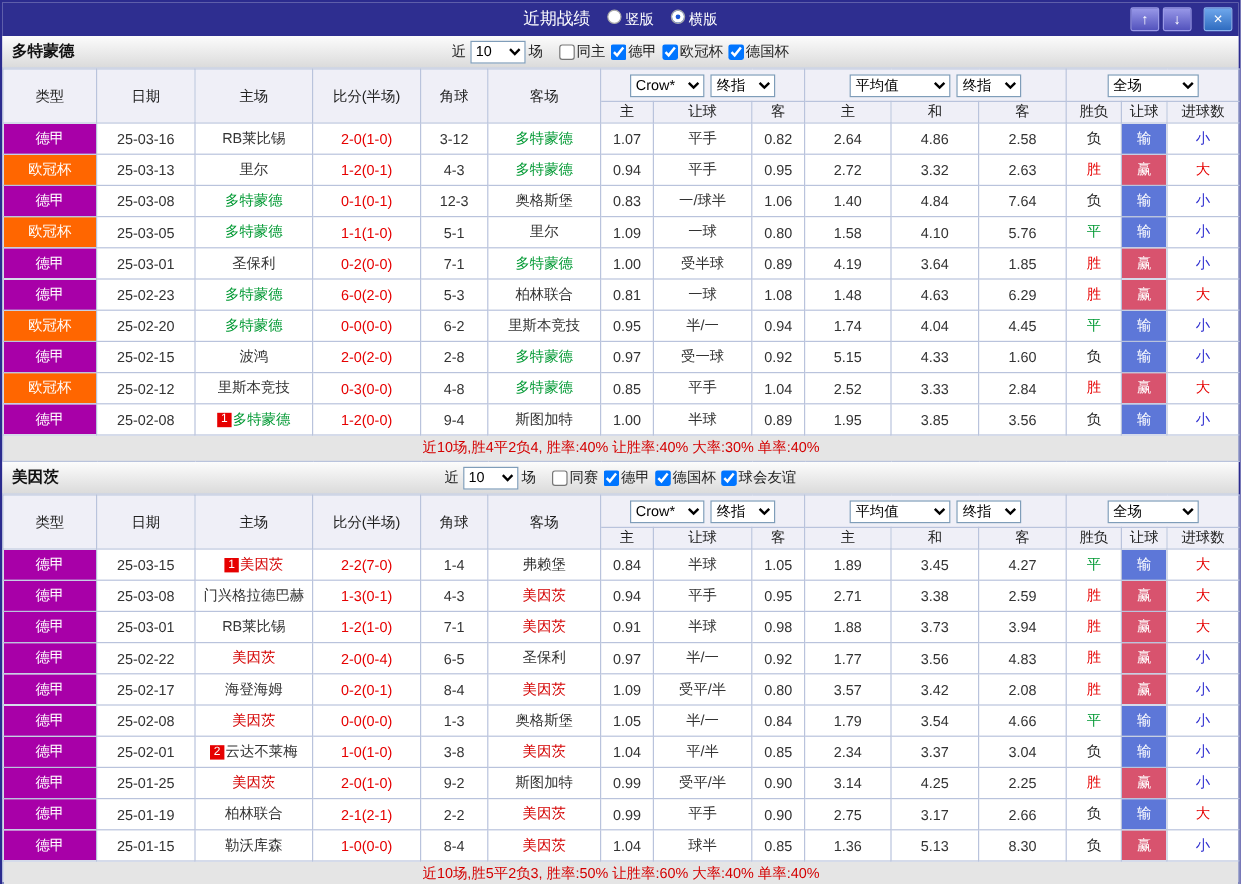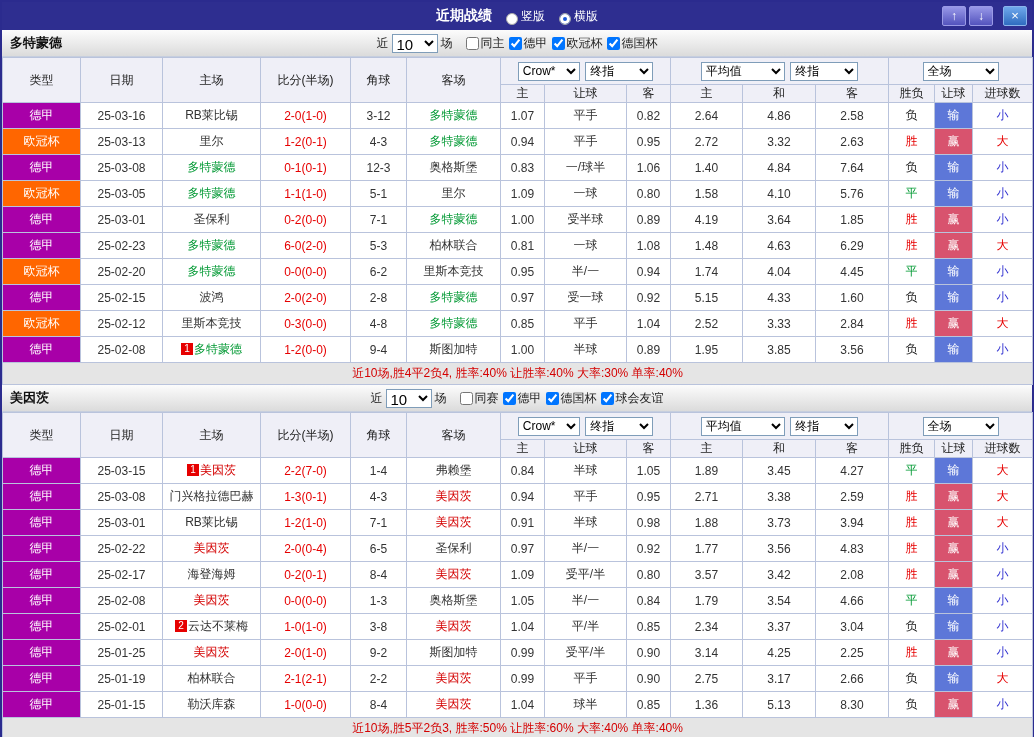--- a/index.html
+++ b/index.html
@@ -1,42 +1,42 @@
 <!DOCTYPE html>
 <html lang="zh"><head>
 <meta charset="utf-8">
 <style>
 *{box-sizing:border-box;margin:0;padding:0}
 html,body{width:1034px;height:737px}
 body{font-family:"Liberation Sans","DejaVu Sans",sans-serif;font-size:12px;color:#333;background:#fff;overflow:hidden}
 .frame{width:1034px;height:737px;border:2px solid #2b2b8e;background:#fff}
 .titlebar{height:28px;background:#2e2e90;color:#fff;display:flex;align-items:center;justify-content:center;position:relative;gap:14px}
-.titlebar .title{font-weight:bold;font-size:14px}
-.radio-label{display:inline-flex;align-items:flex-end;gap:3px;font-size:12px;cursor:pointer}
+.titlebar .title{font-weight:normal;font-size:14px}
+.radio-label{display:inline-flex;align-items:flex-start;gap:3px;font-size:12px;cursor:pointer}
 .radio-label input{appearance:none;-webkit-appearance:none;width:12px;height:12px;border-radius:50%;background:#fff;border:1px solid #aaa;margin:0}
 .radio-label input:checked{background:#1a57d6;box-shadow:inset 0 0 0 3px #fff}
 .win-buttons{position:absolute;right:5px;top:4px;display:flex}
 .wbtn{width:24px;height:20px;margin-left:3px;border:1px solid #9a9ae6;background:linear-gradient(#9898e8,#5353bd);color:#fff;font-size:12px;line-height:18px;text-align:center;cursor:pointer;border-radius:2px}
 .wbtn.close{margin-left:10px;background:linear-gradient(#6fa8ec,#2f6cc0);border-color:#8ab4ec;font-size:13px}
 .team-bar{height:27px;background:linear-gradient(#fcfcfc,#dbdbdb);border-bottom:1px solid #c6cede;position:relative;display:flex;align-items:center}
 .team-name{font-weight:bold;font-size:13px;padding-left:8px;color:#111;position:relative;z-index:1}
 .filters{position:absolute;left:0;right:0;display:flex;justify-content:center;align-items:center;gap:3px;font-size:12px;color:#222}
-.filters select{height:19px;font-size:15px;border:1px solid #7f9db9;background:#fff}
+.filters select{height:19px;font-size:12px;border:1px solid #7f9db9;background:#fff}
 .count-select{width:46px}
 .cbs{display:inline-flex;align-items:center;margin-left:6px}
 .cb{display:inline-flex;align-items:center;cursor:pointer;margin-left:4px}
 .cb input{width:13px;height:13px;margin:0 2px 0 0}
 table{width:100%;border-collapse:collapse;table-layout:fixed}
 th,td{border:1px solid #b9c3dc;text-align:center;overflow:hidden;white-space:nowrap;padding:0}
 thead th{background:#efeff7;font-weight:normal;color:#222}
 tr.h1 th{height:27px}
 tr.h2 th{height:17px}
 tr.h1 select{height:19px;font-size:12px;border:1px solid #7f9db9;background:#fff;margin:0 1px}
 .dd-bookmaker{width:62px}
-.dd-time{width:68px}
+.dd-time{width:54px}
 .dd-avg{width:84px}
 .dd-full{width:76px}
 tbody td{height:26px;background:#fff}
 .lg{color:#fff}
 .dj{background:#a800a8}
 .og{background:#ff6600}
 .score{color:#e60000}
 .team{color:#333}
 .green{color:#009933}
 .redteam{color:#d40000}

